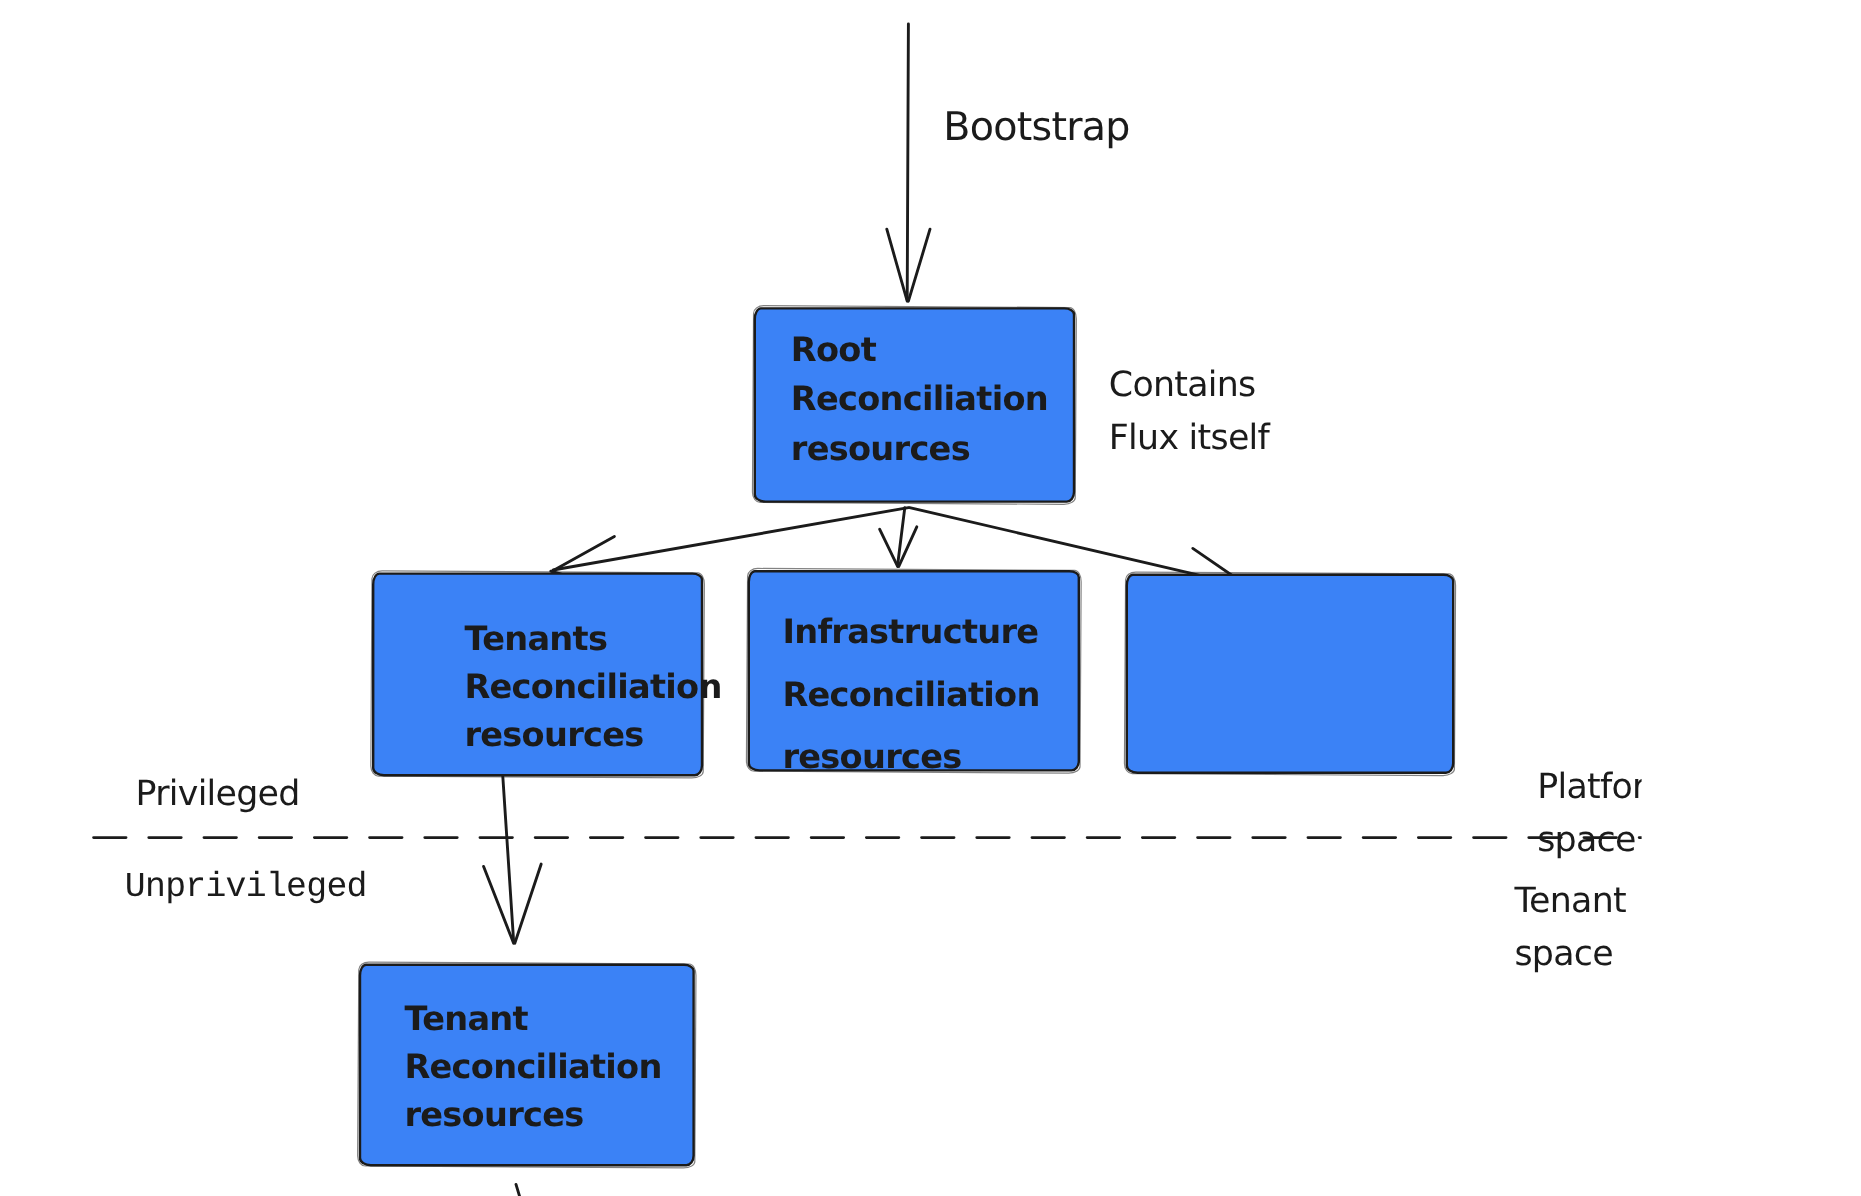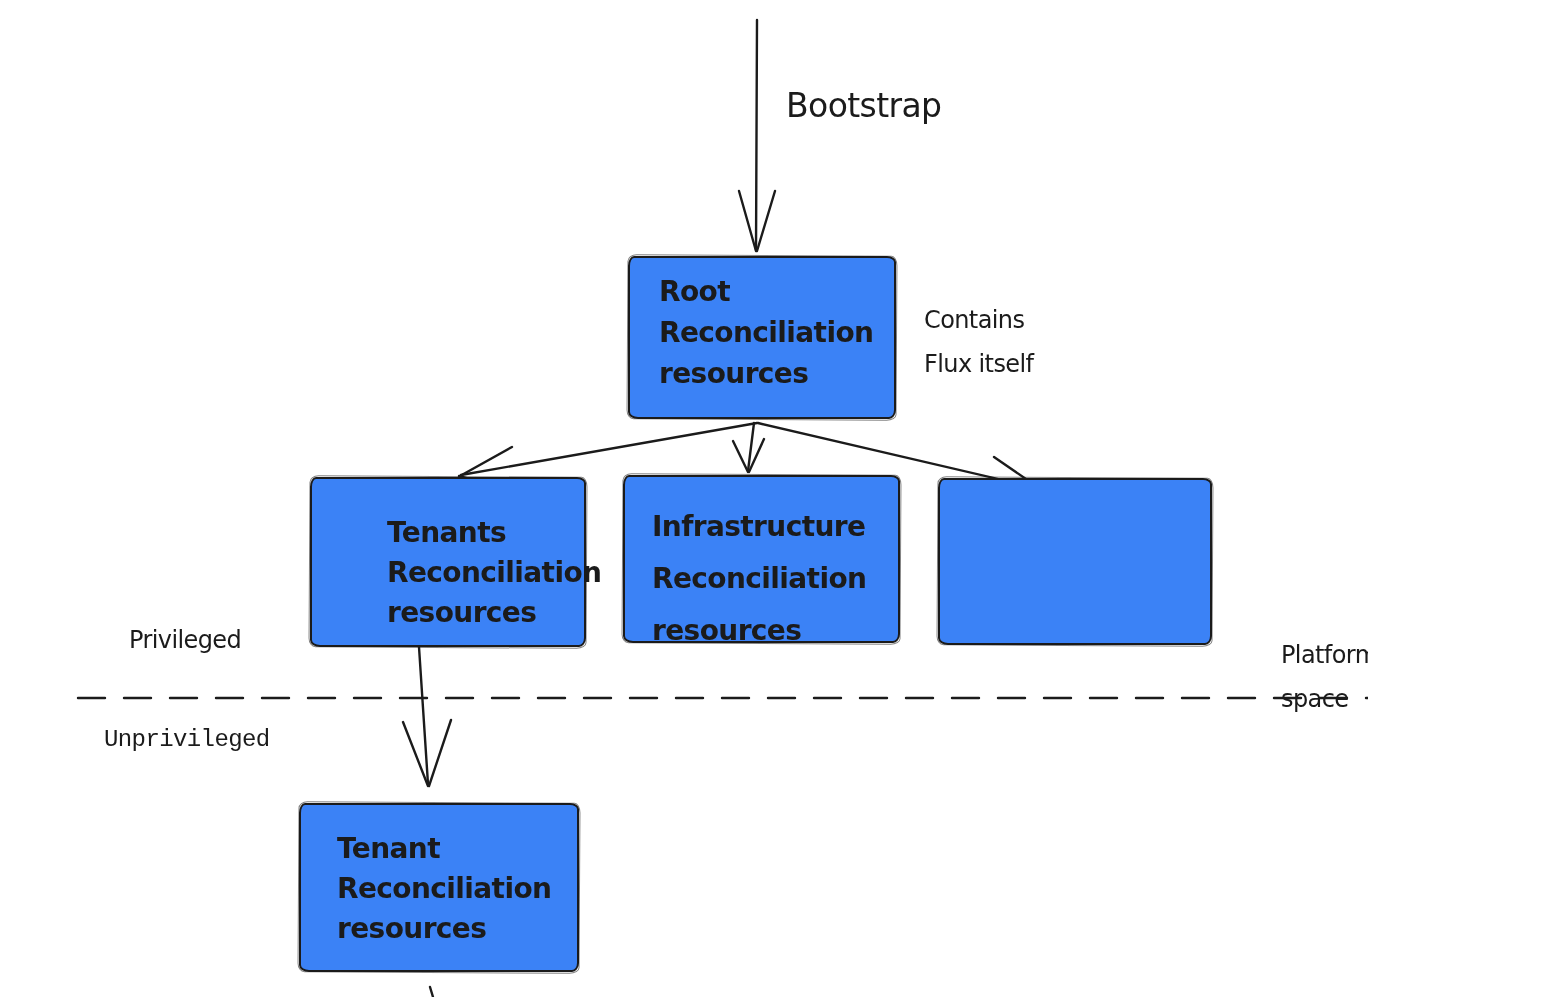--- a/index.html
+++ b/index.html
@@ -37,21 +37,21 @@
     pointer-events: none;
   }
   .box-label {
     font-size: 28px;
     line-height: 41px;
     letter-spacing: -0.6px;
     white-space: pre-line;
   }
   .float-label {
     position: absolute;
-    font-size: 24px;
+    font-size: 29px;
     line-height: 44px;
     letter-spacing: -0.6px;
     white-space: pre-line;
   }
 </style>
 </head>
 <body>
 
 <div id="canvas">
 
@@ -112,26 +112,27 @@
   <div class="sketch-box" style="left:623px; top:475px; width:277px; height:168px;">
     <div class="box-label" style="padding:24px 8px 0 27px; line-height:52px;">Infrastructure
 Reconciliation
 resources</div>
   </div>
 
   <div class="sketch-box" style="left:938px; top:478px; width:274px; height:167px;">
     <div class="box-label" style="padding:24px 8px 0 27px; line-height:40px;"></div>
   </div>
 
-  <div class="float-label" style="left:113px; top:618px;margin-left:16px;">Privileged</div>
+  <div class="float-label" style="left:113px; top:639px;">Privileged</div>
 
   <div class="float-label" style="left:1263px; top:633px;margin-left:18px;">Platform space</div>
 
   <div class="float-label" style="left:104px; top:718px;font-family:Liberation Mono, monospace;">Unprivileged</div>
 
+  <div class="float-label" style="left:1262px; top:728px;">Tenant space</div>
 
   <div class="sketch-box" style="left:299px; top:803px; width:280px; height:169px;">
     <div class="box-label" style="padding:24px 8px 0 36px; line-height:40px;">Tenant
 Reconciliation
 resources</div>
   </div>
 
 </div>
 
 </body></html>

